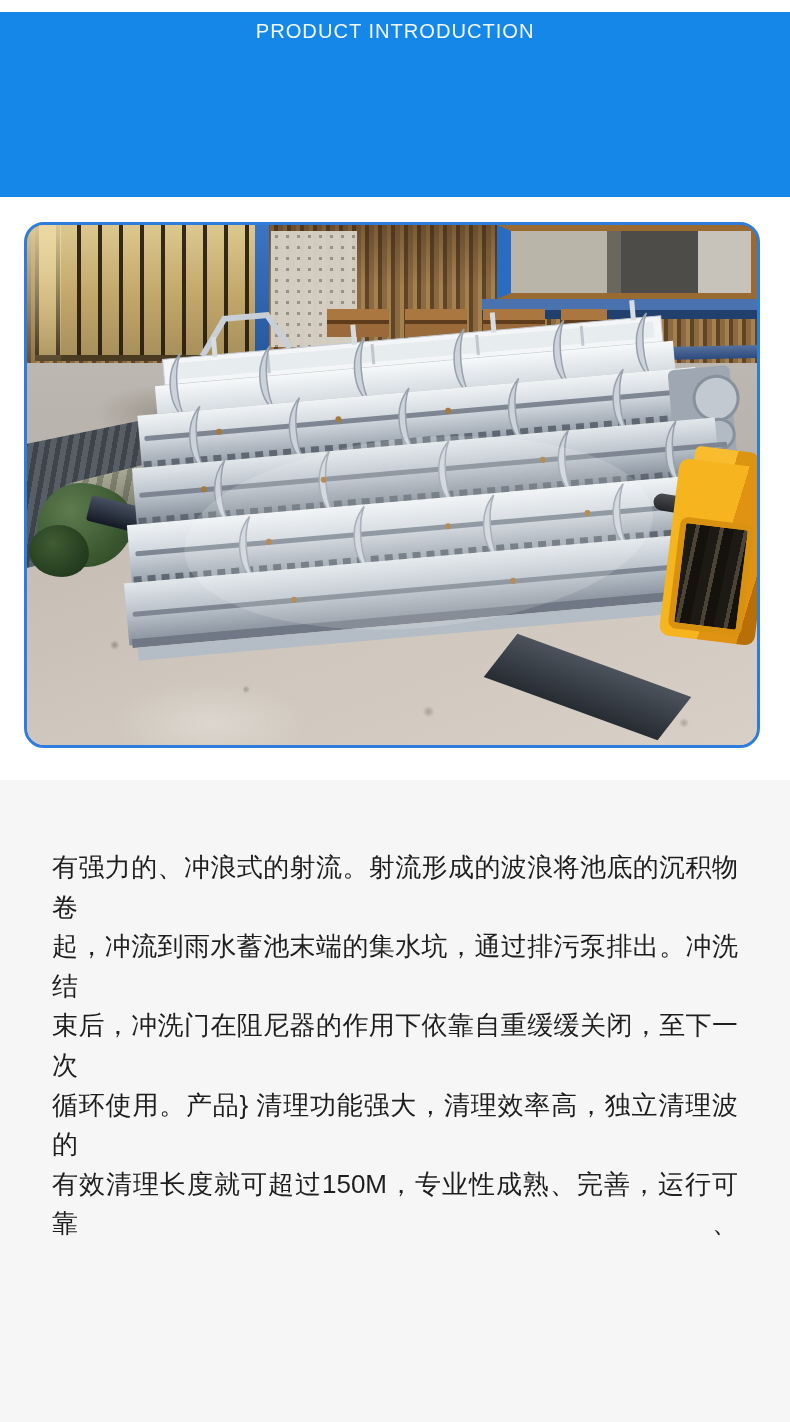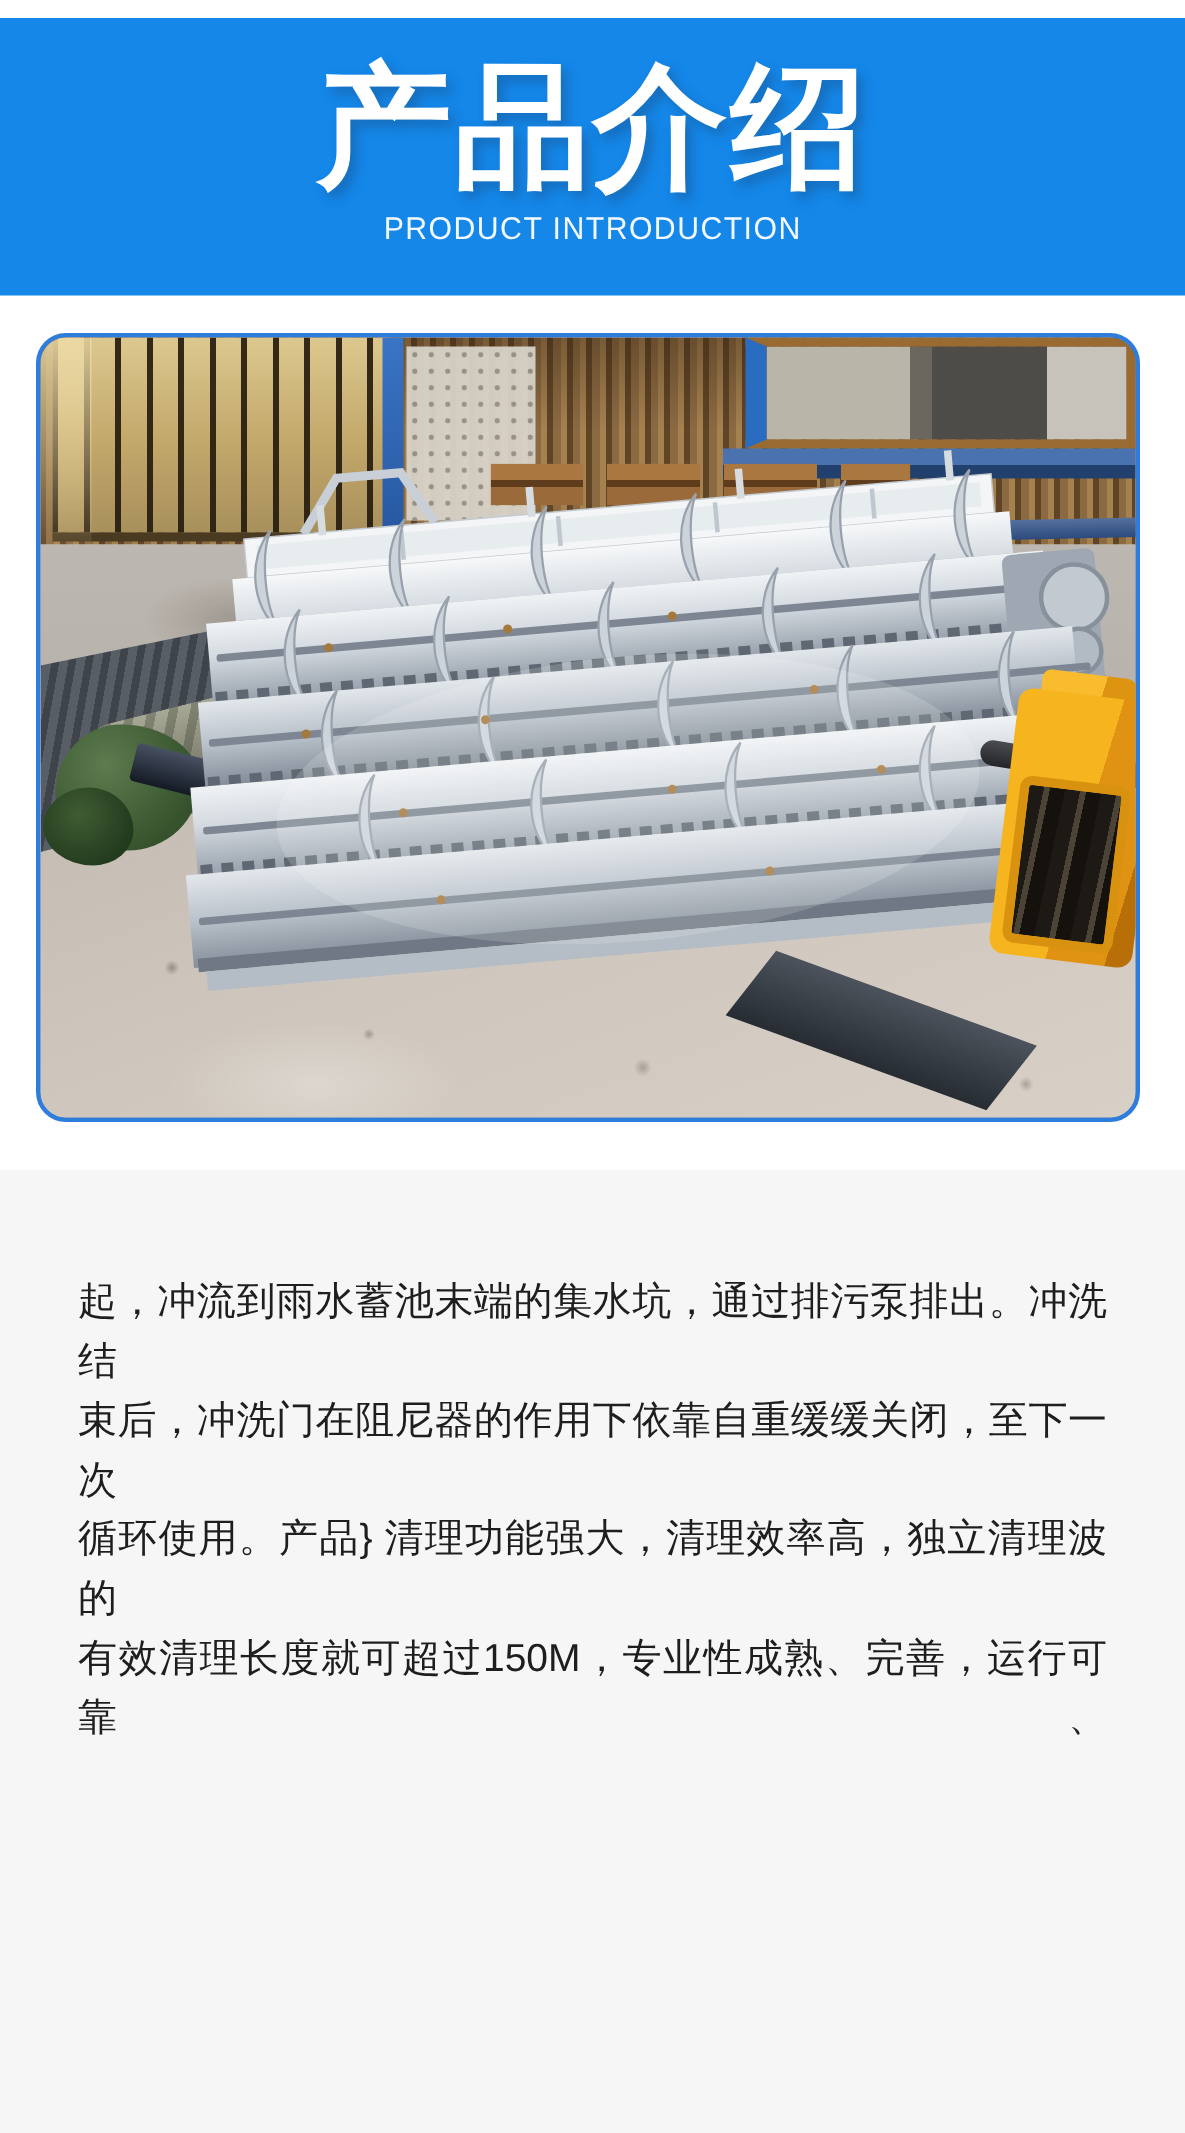--- a/index.html
+++ b/index.html
@@ -99,21 +99,20 @@
      background:var(--section-bg,#f6f6f6);box-sizing:border-box;padding:68px 52px 0 52px;}
   .desc-line{margin:0;font-size:26px;line-height:39.6px;color:var(--body-text,#1e1e1e);
      text-align:justify;text-align-last:justify;font-family:"Liberation Sans",sans-serif;}
 </style>
 </head>
 <body>
 
 <div class="page">
 
   <header class="banner">
-    <h1 class="banner-title">产品介绍</h1>
     <div>
       <span class="banner-subtitle">PRODUCT INTRODUCTION</span>
     </div>
   </header>
 
   <div class="photo-frame">
     <div class="ph ph-siding"></div>
     <div class="ph ph-window-left"></div>
     <div class="ph ph-window-left-frame"></div>
     <div class="ph ph-perf-panel"></div>
@@ -228,20 +227,21 @@
     <div class="ph ph-rod-right"></div>
     <div class="ph ph-angle-bottom"></div>
     <div class="ph ph-pulley">
       <div class="ph-pulley-top"></div>
       <div class="ph-pulley-body"></div>
       <div class="ph-pulley-slot"></div>
     </div>
   </div>
 
   <section class="desc-section">
+    <p class="desc-line">有强力的、冲浪式的射流。射流形成的波浪将池底的沉积物卷</p>
     <p class="desc-line">起，冲流到雨水蓄池末端的集水坑，通过排污泵排出。冲洗结</p>
     <p class="desc-line">束后，冲洗门在阻尼器的作用下依靠自重缓缓关闭，至下一次</p>
     <p class="desc-line">循环使用。产品} 清理功能强大，清理效率高，独立清理波的</p>
     <p class="desc-line">有效清理长度就可超过150M，专业性成熟、完善，运行可靠、</p>
 
   </section>
 
 </div>
 
 </body></html>

